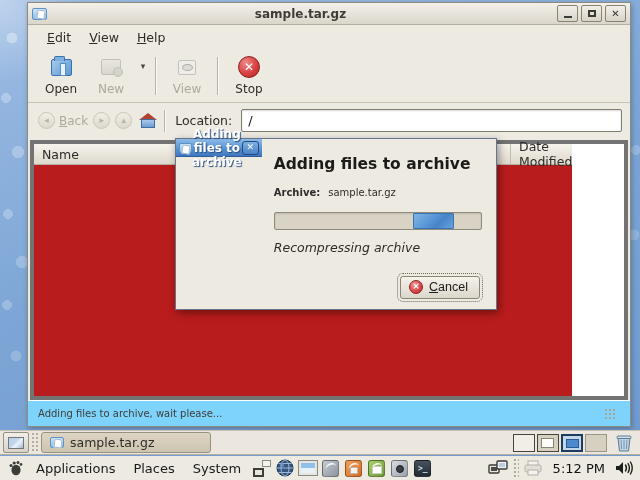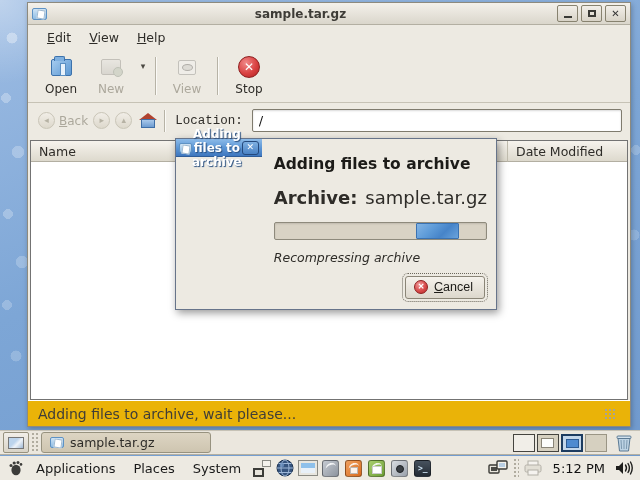--- a/index.html
+++ b/index.html
@@ -71,54 +71,54 @@
   .locbar{height:35px;flex:0 0 35px;display:flex;align-items:center;gap:5px;padding:0 8px 0 10px;}
   .navbtn{display:flex;align-items:center;gap:4px;color:#aca89c;}
   .circ{width:17px;height:17px;border-radius:50%;border:1px solid #c9c5b7;
     background:linear-gradient(#f1eee7,#ddd8cc);display:flex;align-items:center;justify-content:center;
     font-size:9px;color:#b6b2a4;line-height:1;}
   .icon-home{width:18px;height:15px;position:relative;margin:0 2px;}
   .icon-home .roof{position:absolute;left:0;top:0;width:0;height:0;
     border-left:9px solid transparent;border-right:9px solid transparent;border-bottom:7px solid #b0422f;}
   .icon-home .body{position:absolute;left:2px;top:6px;width:14px;height:9px;background:linear-gradient(#a9c8ea,#6d9cd1);border:1px solid #3f6ea6;}
   .locsep{width:2px;height:22px;border-left:1px solid #b7b3a6;border-right:1px solid #fbfaf7;}
-  .loclabel{font-size:12.5px;color:#2e2c28;margin:0 4px 0 4px;font-family:Liberation Mono, monospace;}
+  .loclabel{font-size:12.5px;color:#2e2c28;margin:0 4px 0 4px;}
   .locinput{flex:1;height:23px;border:1px solid #7f7b6e;border-radius:2px;background:#fff;
     font:13px "DejaVu Sans","Liberation Sans",sans-serif;padding:2px 6px;color:#111;
     box-shadow:inset 0 1px 2px rgba(0,0,0,.15);}
   
-  .content{flex:1;margin:2px 2px 0 2px;border:1px solid #737373;display:flex;flex-direction:column;background:#b91c1c;}
+  .content{flex:1;margin:2px 2px 0 2px;border:4px solid #737373;display:flex;background:#b91c1c;}
   .cols{height:21px;flex:0 0 21px;display:flex;}
   .col{background:linear-gradient(#F6F3ED,#DDD9CD);border-right:1px solid #c0bcae;
     border-bottom:1px solid #b3afa2;display:flex;align-items:center;padding-left:8px;font-size:12.5px;}
   .col.name{flex:0 0 477px;}
   .col.date{flex:1;border-right:none;}
   .listarea{flex:1;background:#fff;}
   
   .statusbar{height:26px;flex:0 0 26px;display:flex;align-items:center;padding:0 14px 0 10px;
-    background:#eab308;border-top:1px solid #fff;font-size:14px;color:#3f3d38;}
+    background:#7dd3fc;border-top:1px solid #fff;font-size:10px;color:#3f3d38;}
   .statusbar .grip{margin-left:auto;width:12px;height:12px;
     background-image:radial-gradient(circle,#a7a396 1px,transparent 1.4px);
     background-size:4px 4px;background-position:bottom right;}
   
   .dialog{position:absolute;left:175px;top:138px;width:322px;height:172px;z-index:5;
     background:#EDEAE2;border:1px solid #67748a;box-shadow:2px 3px 8px rgba(0,0,0,.4);
     display:flex;flex-direction:row;}
   .dtitle{height:18px;flex:0 0 18px;display:flex;align-items:center;padding:0 3px;
     background:linear-gradient(#8cbbe9 0%,#5a94d4 55%,#3f77be 100%);
     border-bottom:1px solid #2f5d99;}
   .dtitle .arch-icon{width:13px;height:10px;}
   .dtitle .dtext{flex:1;text-align:center;font-weight:bold;font-size:12px;color:#fff;
     text-shadow:1px 1px 1px #2a5080;}
   .dclose{width:17px;height:14px;border:1px solid #24497c;border-radius:3px;
     background:linear-gradient(#7fb0e2,#4a82c4);color:#fff;font-size:9px;font-weight:bold;
     display:flex;align-items:center;justify-content:center;line-height:1;}
   .dbody{flex:1;padding:12px 14px 10px 12px;display:flex;flex-direction:column;}
   .dheading{font-size:15.5px;font-weight:bold;color:#1c1b18;margin:4px 0 14px 0;}
-  .darchive{font-size:18px;margin-bottom:14px;}
+  .darchive{font-size:10px;margin-bottom:14px;}
   .darchive .lbl{font-weight:bold;margin-right:8px;}
   .progress{height:18px;background:#D9D3C5;border:1px solid #8e8a7c;border-radius:2px;
     position:relative;box-shadow:inset 0 1px 2px rgba(0,0,0,.12);margin-bottom:10px;}
   .pulse{position:absolute;top:0;bottom:0;
     background:linear-gradient(135deg,#83b4e4 0%,#5f9cd9 35%,#4684c9 65%,#6aa3dc 100%);
     border:1px solid #3a72b2;border-radius:1px;}
   .dstatus{font-style:italic;font-size:12.5px;color:#2e2c28;margin-bottom:4px;}
   .dbuttons{margin-top:auto;display:flex;justify-content:flex-end;padding-right:2px;}
   .btn-cancel{display:flex;align-items:center;gap:6px;padding:3px 11px 4px 8px;
     background:linear-gradient(#F5F2EC,#DCD7CC);border:1px solid #8a8577;border-radius:3px;

